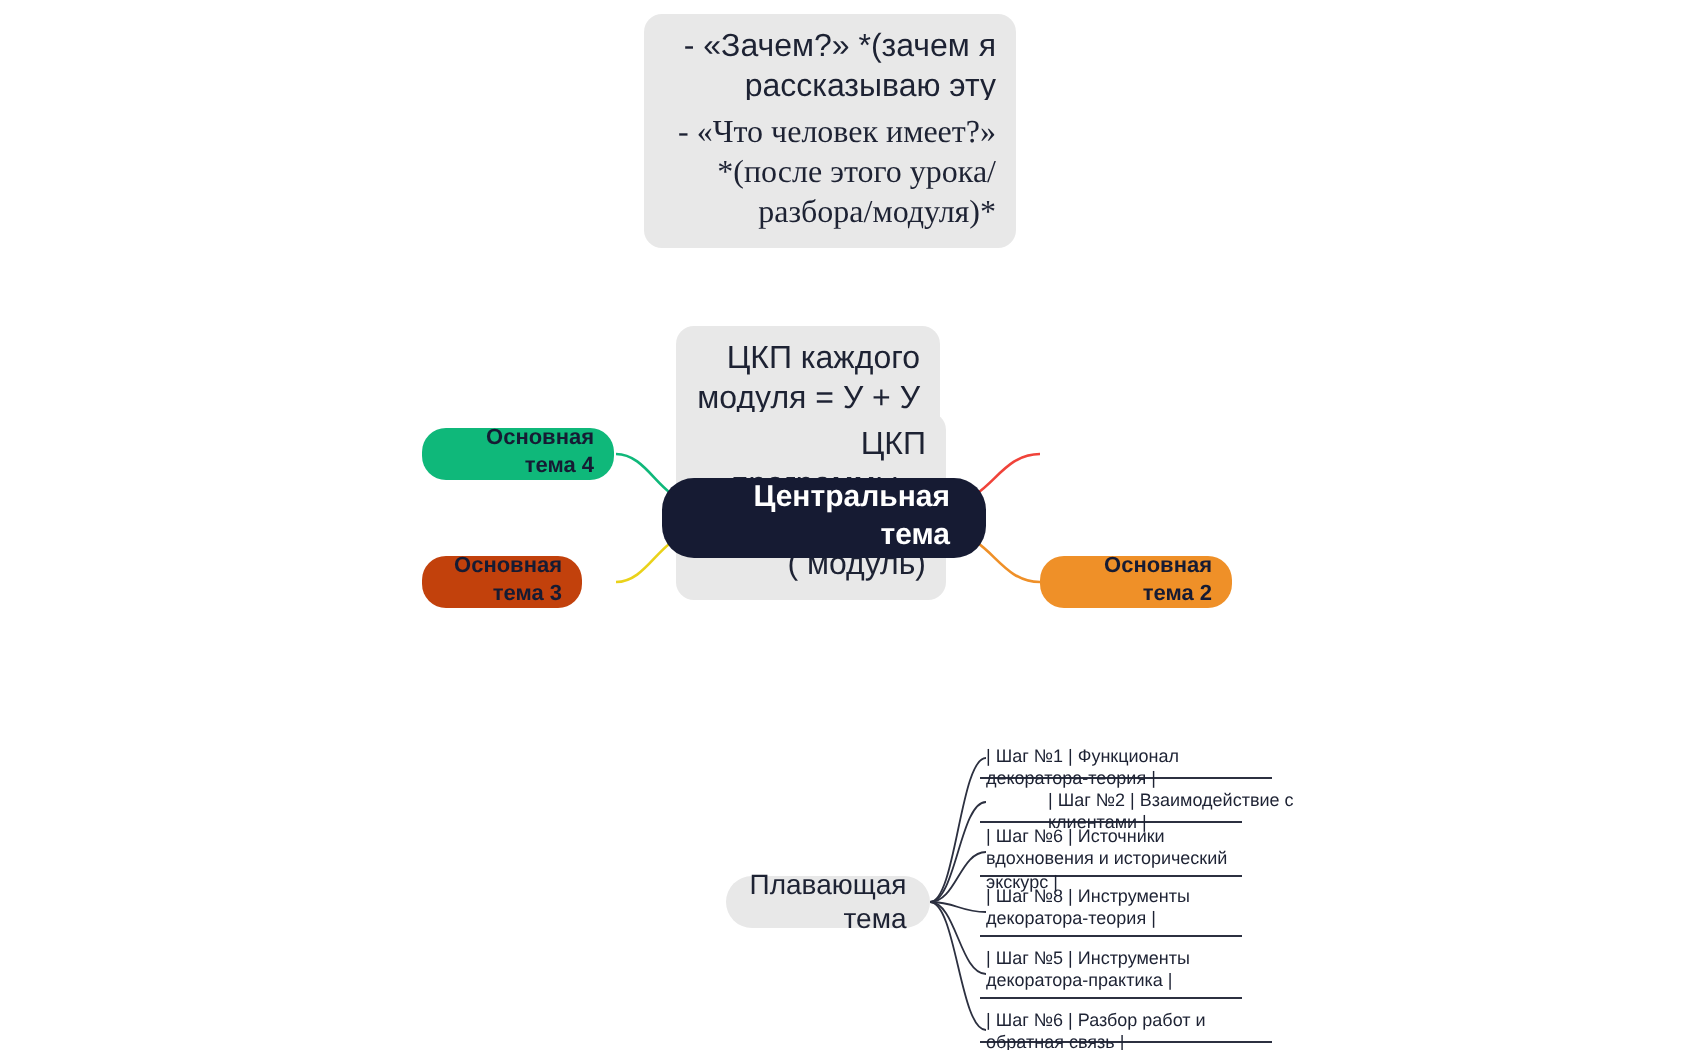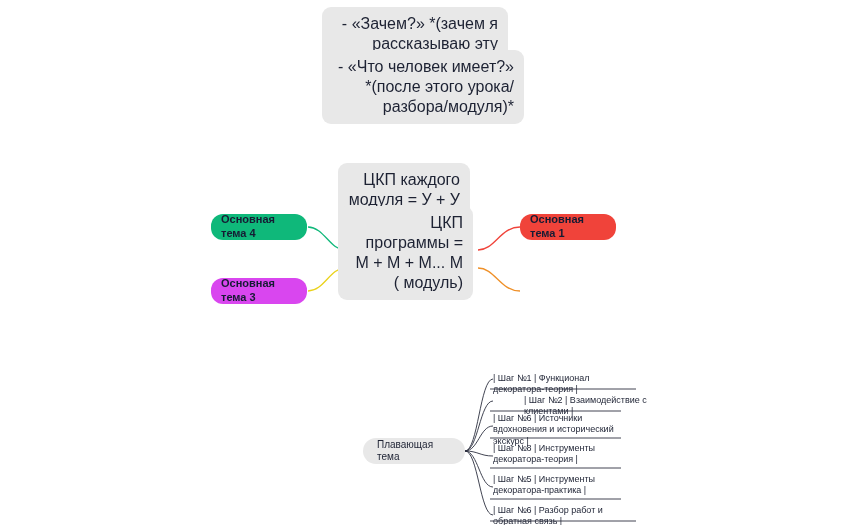--- a/index.html
+++ b/index.html
@@ -28,21 +28,21 @@
     width: 847px;
     height: 525px;
     pointer-events: none;
   }
   .node {
     position: absolute;
     box-sizing: border-box;
     display: flex;
     align-items: center;
     justify-content: center;
-    text-align: left;
+    text-align: right;
     line-height: 1.25;
   }
   .central {
     background: #161b33;
     color: #ffffff;
     font-size: 15px;
     font-weight: bold;
     border-radius: 16px;
     padding: 10px 18px;
   }
@@ -58,21 +58,21 @@
     color: #1d2233;
     font-size: 16px;
     border-radius: 9px;
     padding: 7px 10px;
     text-align: right;
     justify-content: flex-start;
   }
   .floating {
     background: #e8e8e8;
     color: #1d2233;
-    font-size: 10px;
+    font-size: 14px;
     border-radius: 13px;
     padding: 8px 14px;
   }
   .step {
     color: #1d2233;
     font-size: 9px;
     background: transparent;
     text-align: left;
     justify-content: flex-start;
     padding: 2px 2px 3px 2px;
@@ -105,32 +105,33 @@
     <line x1="490" y1="389" x2="636" y2="389" stroke="#2c3040" stroke-width="0.9"></line>
     <line x1="490" y1="411" x2="621" y2="411" stroke="#2c3040" stroke-width="0.9"></line>
     <line x1="490" y1="438" x2="621" y2="438" stroke="#2c3040" stroke-width="0.9"></line>
     <line x1="490" y1="468" x2="621" y2="468" stroke="#2c3040" stroke-width="0.9"></line>
     <line x1="490" y1="499" x2="621" y2="499" stroke="#2c3040" stroke-width="0.9"></line>
     <line x1="490" y1="521" x2="636" y2="521" stroke="#2c3040" stroke-width="0.9"></line>
   </svg>
 
   <div class="node gray-box" style="left:322px; top:7px; width:186px;">- «Зачем?» *(зачем я рассказываю эту информацию?)*</div>
 
-  <div class="node gray-box" style="left:322px; top:50px; width:202px;">- «Что человек имеет?» *(после этого урока/разбора/модуля)*</div>
+  <div class="node gray-box" style="left:322px; top:50px; width:186px;font-family:Liberation Serif, serif;">- «Что человек имеет?» *(после этого урока/разбора/модуля)*</div>
 
 
   <div class="node gray-box" style="left:338px; top:163px; width:132px;">ЦКП каждого модуля = У + У + У... У (урок/задание/разбор)</div>
 
   <div class="node gray-box" style="left:338px; top:206px; width:135px;">ЦКП программы = М + М + М... М ( модуль)</div>
 
-
-  <div class="node main-topic" style="left:520px; top:214px; width:96px; height:26px; background:#f0433a;">Основная тема 1</div>
+  <div class="node central" style="left:331px; top:239px; width:162px; height:40px;">Центральная тема</div>
 
 
-  <div class="node main-topic" style="left:211px; top:278px; width:96px; height:26px; background:#d946ef;">Основная тема 3</div>
+  <div class="node main-topic" style="left:520px; top:278px; width:96px; height:26px; background:#ef9028;">Основная тема 2</div>
+
+  <div class="node main-topic" style="left:211px; top:278px; width:80px; height:26px; background:#c2410c;">Основная тема 3</div>
 
   <div class="node main-topic" style="left:211px; top:214px; width:96px; height:26px; background:#0fb87a;">Основная тема 4</div>
 
   <div class="node floating" style="left:363px; top:438px; width:102px; height:26px;">Плавающая тема</div>
 
   <div class="node step" style="left:491px; top:371px; width:148px;">| Шаг №1 | Функционал декоратора-теория |</div>
 
   <div class="node step" style="left:491px; top:393px; width:132px;margin-left:31px;">| Шаг №2 | Взаимодействие с клиентами |</div>
 
   <div class="node step" style="left:491px; top:411px; width:132px;">| Шаг №6 | Источники вдохновения и исторический экскурс |</div>

